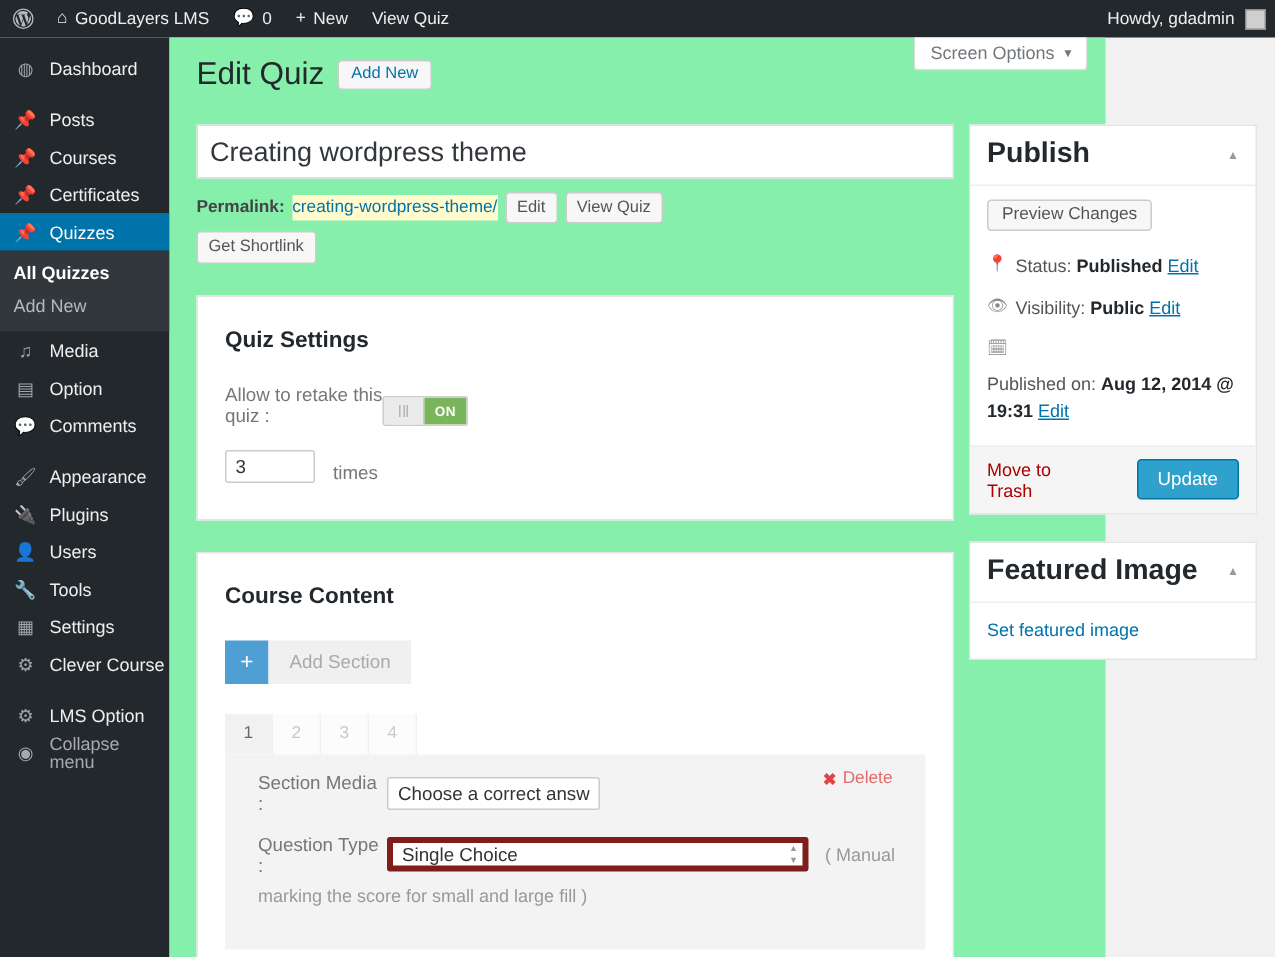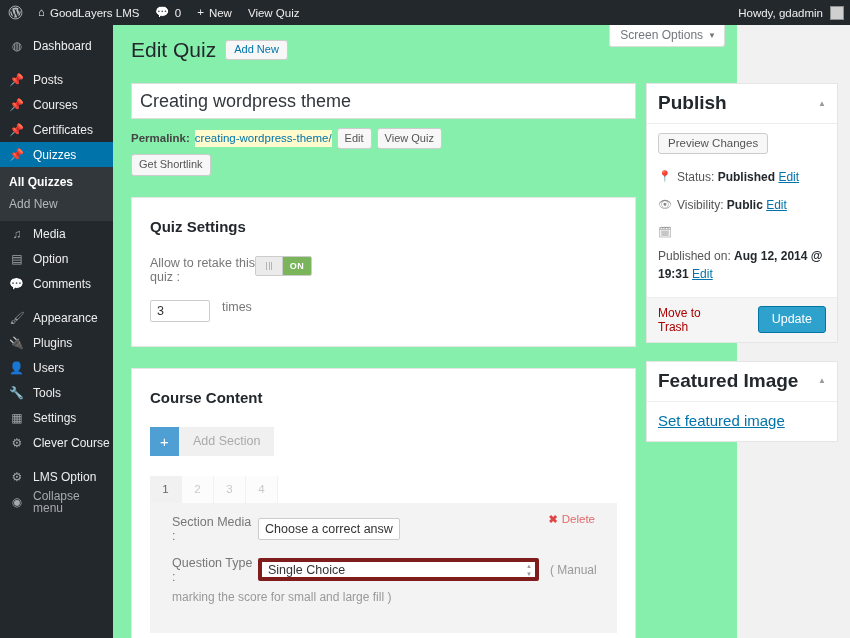--- a/index.html
+++ b/index.html
@@ -122,21 +122,21 @@
   
   .metabox {
     margin-top:21px; background:#fff; border:1px solid #e5e5e5;
   }
   .mb-inner { padding:20px 18px 24px; }
   .mb-title {
     font-size:15px; font-weight:bold; color:#23282d;
     margin-bottom:21px;
   }
   .field-row {
-    display:flex; align-items:flex-start; margin-bottom:16px; font-size:12.5px;
+    display:flex; align-items:flex-end; margin-bottom:16px; font-size:12.5px;
   }
   .field-row:last-child { margin-bottom:0; }
   .field-label { color:#777; width:105px; flex:none; }
   .txt-input {
     background:#fff; border:1px solid #ccc; border-radius:2px;
     height:22px; padding:2px 6px;
     font-size:12.5px; color:#333;
     font-family:"Liberation Sans", sans-serif;
   }
   .unit { color:#777; margin-left:12px; font-size:12.5px; }
@@ -249,21 +249,21 @@
     background:#f5f5f5; border-top:1px solid #eee;
     padding:8px 11px; margin-top:9px;gap:28px;
   }
   .trash-link { color:#a00; font-size:12px; }
   .btn-primary {
     background:#2ea2cc; border:1px solid #0074a2;
     color:#fff; font-size:12.5px;
     border-radius:3px; padding:4px 13px 5px; line-height:1.3;
   }
   .featured-inner { padding:10px 11px 12px; }
-  .featured-inner a { color:#0073aa; font-size:15px; text-decoration:underline; }
+  .featured-inner a { color:#0073aa; font-size:12px; }
 </style>
 </head>
 <body>
 
 <div id="adminbar">
   <div class="ab-item logo">
     <svg class="wp-logo" viewBox="0 0 20 20">
       <circle cx="10" cy="10" r="8.6" fill="none" stroke="#b4b9be" stroke-width="1.2"></circle>
       <path d="M3.2 10a6.8 6.8 0 0 0 3.8 6.1L3.8 7.3A6.7 6.7 0 0 0 3.2 10zm11.4-.35c0-.85-.3-1.43-.56-1.89-.35-.56-.68-1.04-.68-1.6 0-.63.48-1.21 1.15-1.21h.09A6.78 6.78 0 0 0 10 3.2a6.8 6.8 0 0 0-5.67 3.05h.43c.71 0 1.81-.09 1.81-.09.37-.2.41.52.04.56 0 0-.37.05-.78.06l2.48 7.38 1.5-4.47-1.06-2.91c-.37-.02-.72-.06-.72-.06-.37-.03-.33-.58.04-.56 0 0 1.12.09 1.79.09.71 0 1.81-.09 1.81-.09.37-.2.41.52.04.56 0 0-.37.05-.78.06l2.46 7.32.68-2.27c.3-.95.52-1.63.52-2.22zm-4.47.94l-2.04 5.93a6.8 6.8 0 0 0 4.18-.11.6.6 0 0 1-.05-.09l-2.09-5.73zm5.85-3.86c.3.22.04 1.12-.22 1.93l-2.3 6.65A6.8 6.8 0 0 0 16.8 10c0-1.2-.3-2.32-.82-3.3z" fill="#b4b9be"></path>
     </svg>

